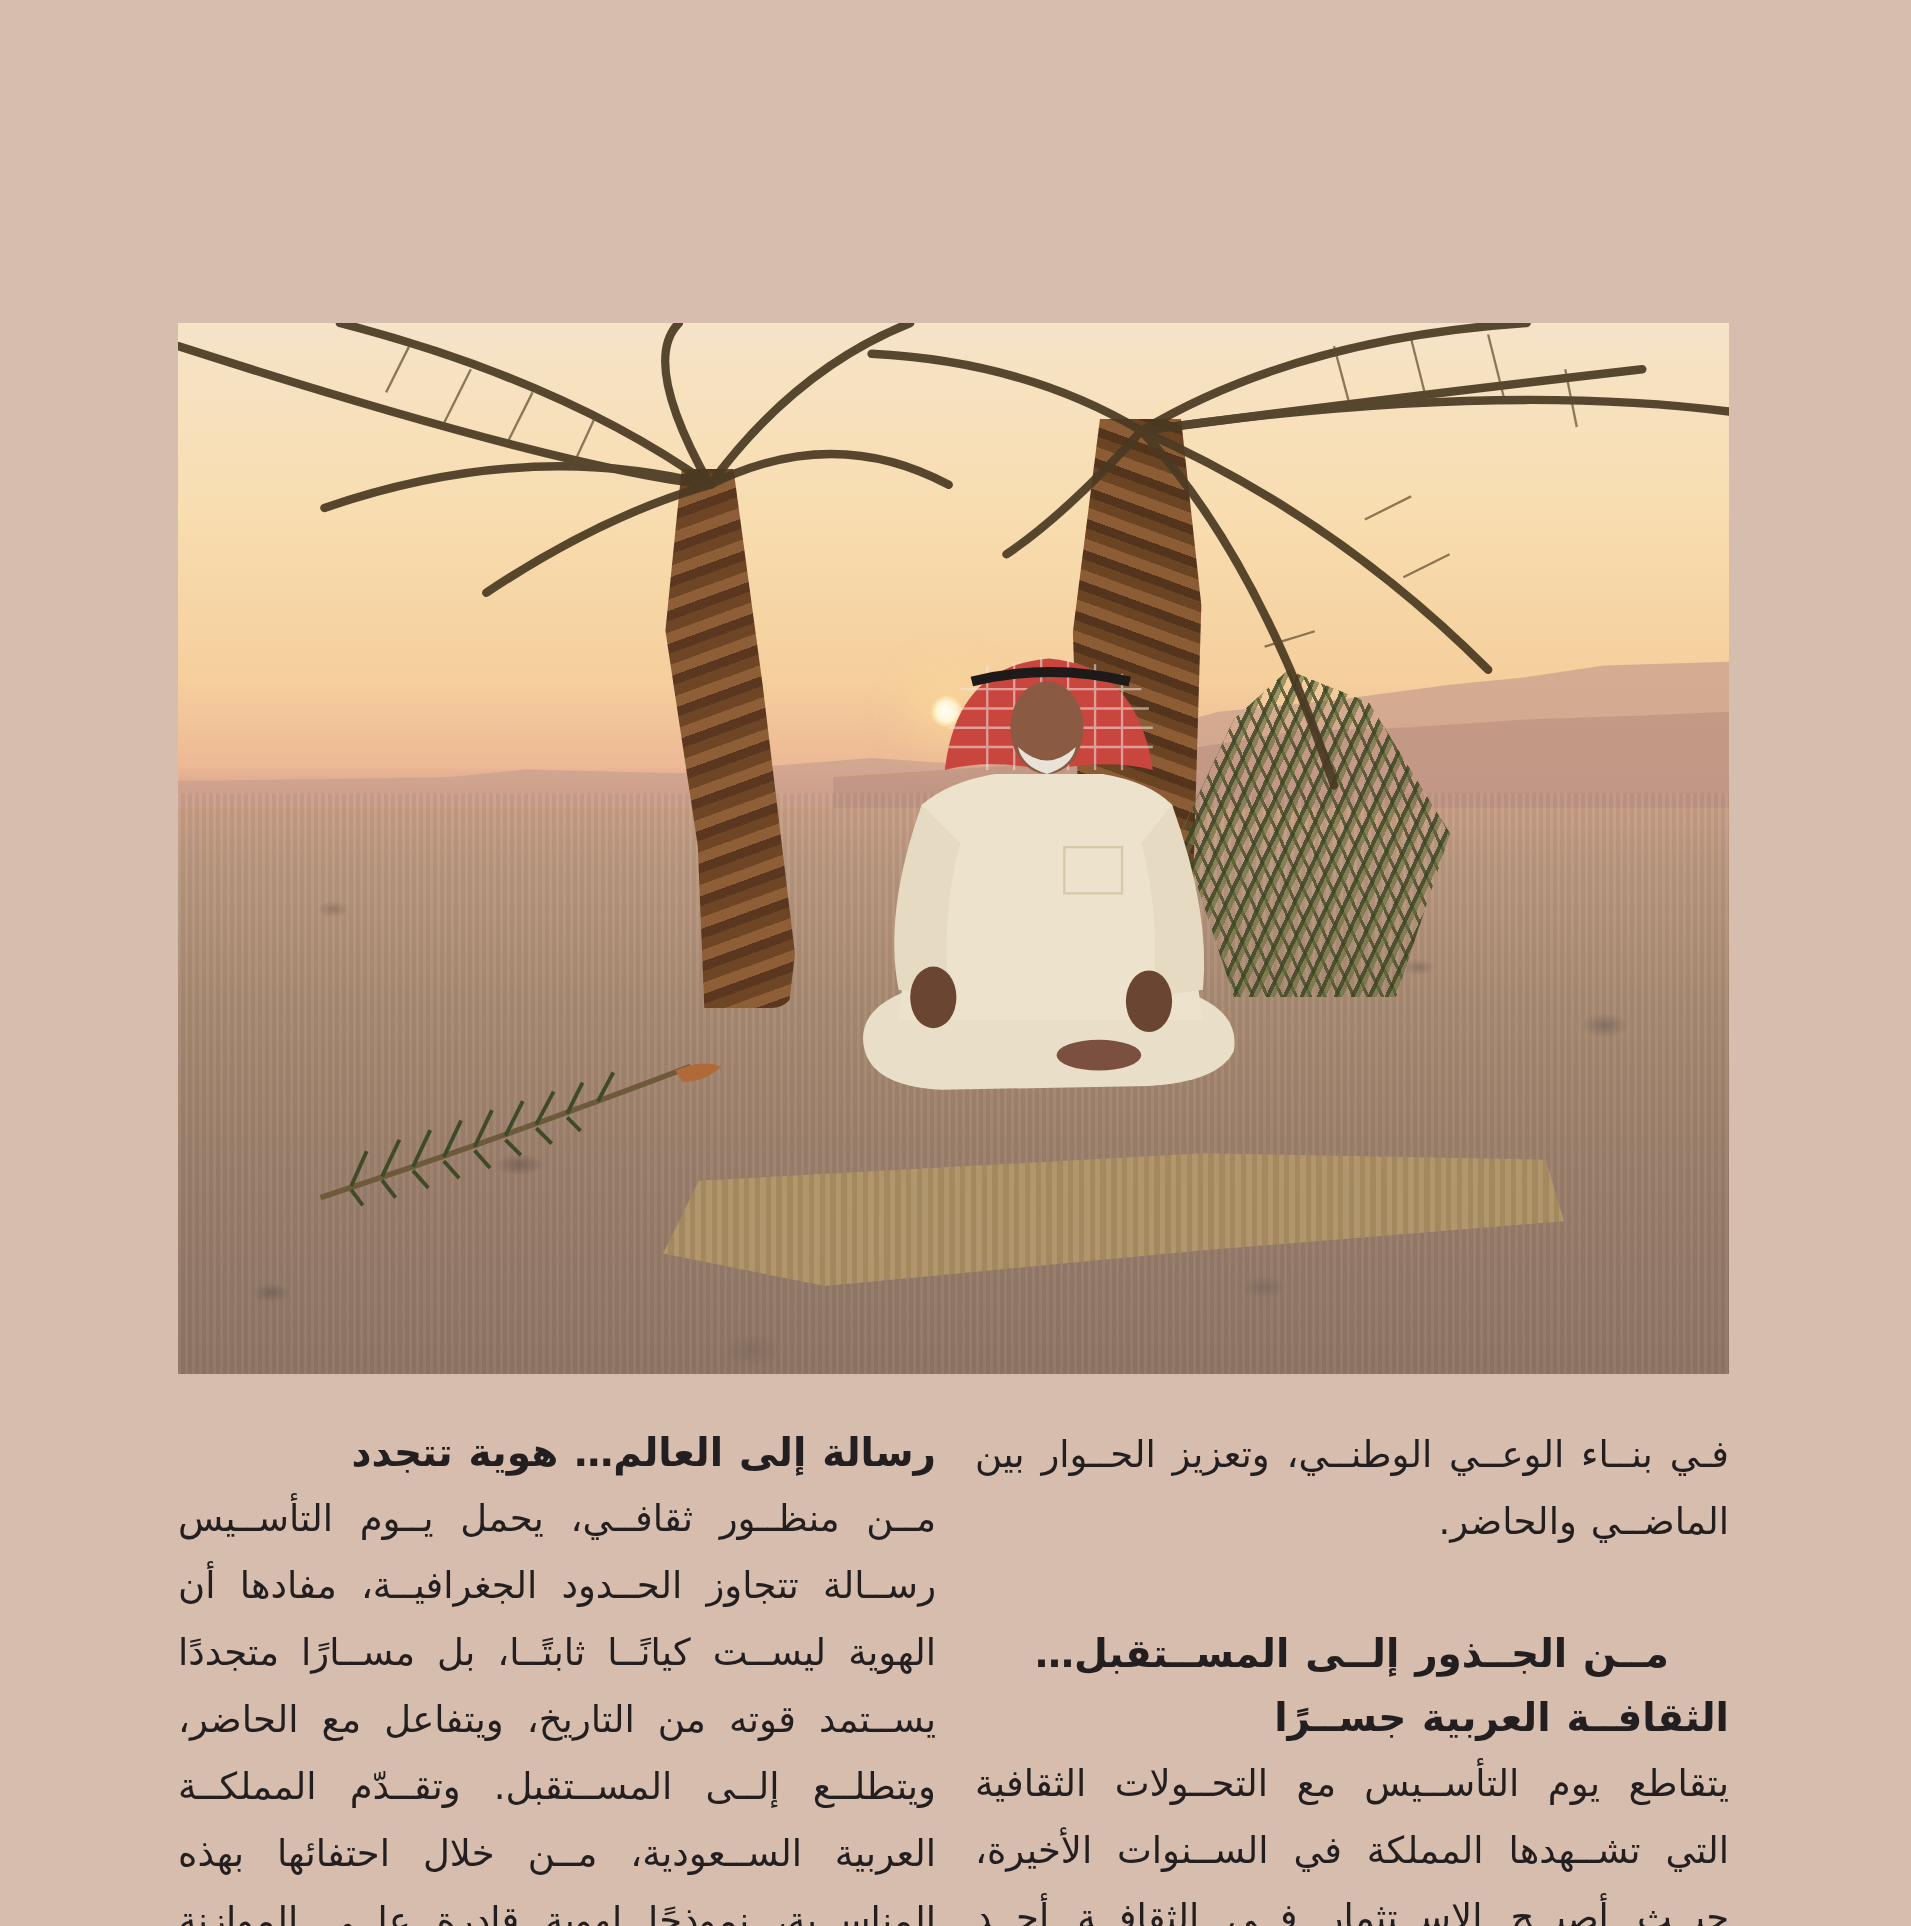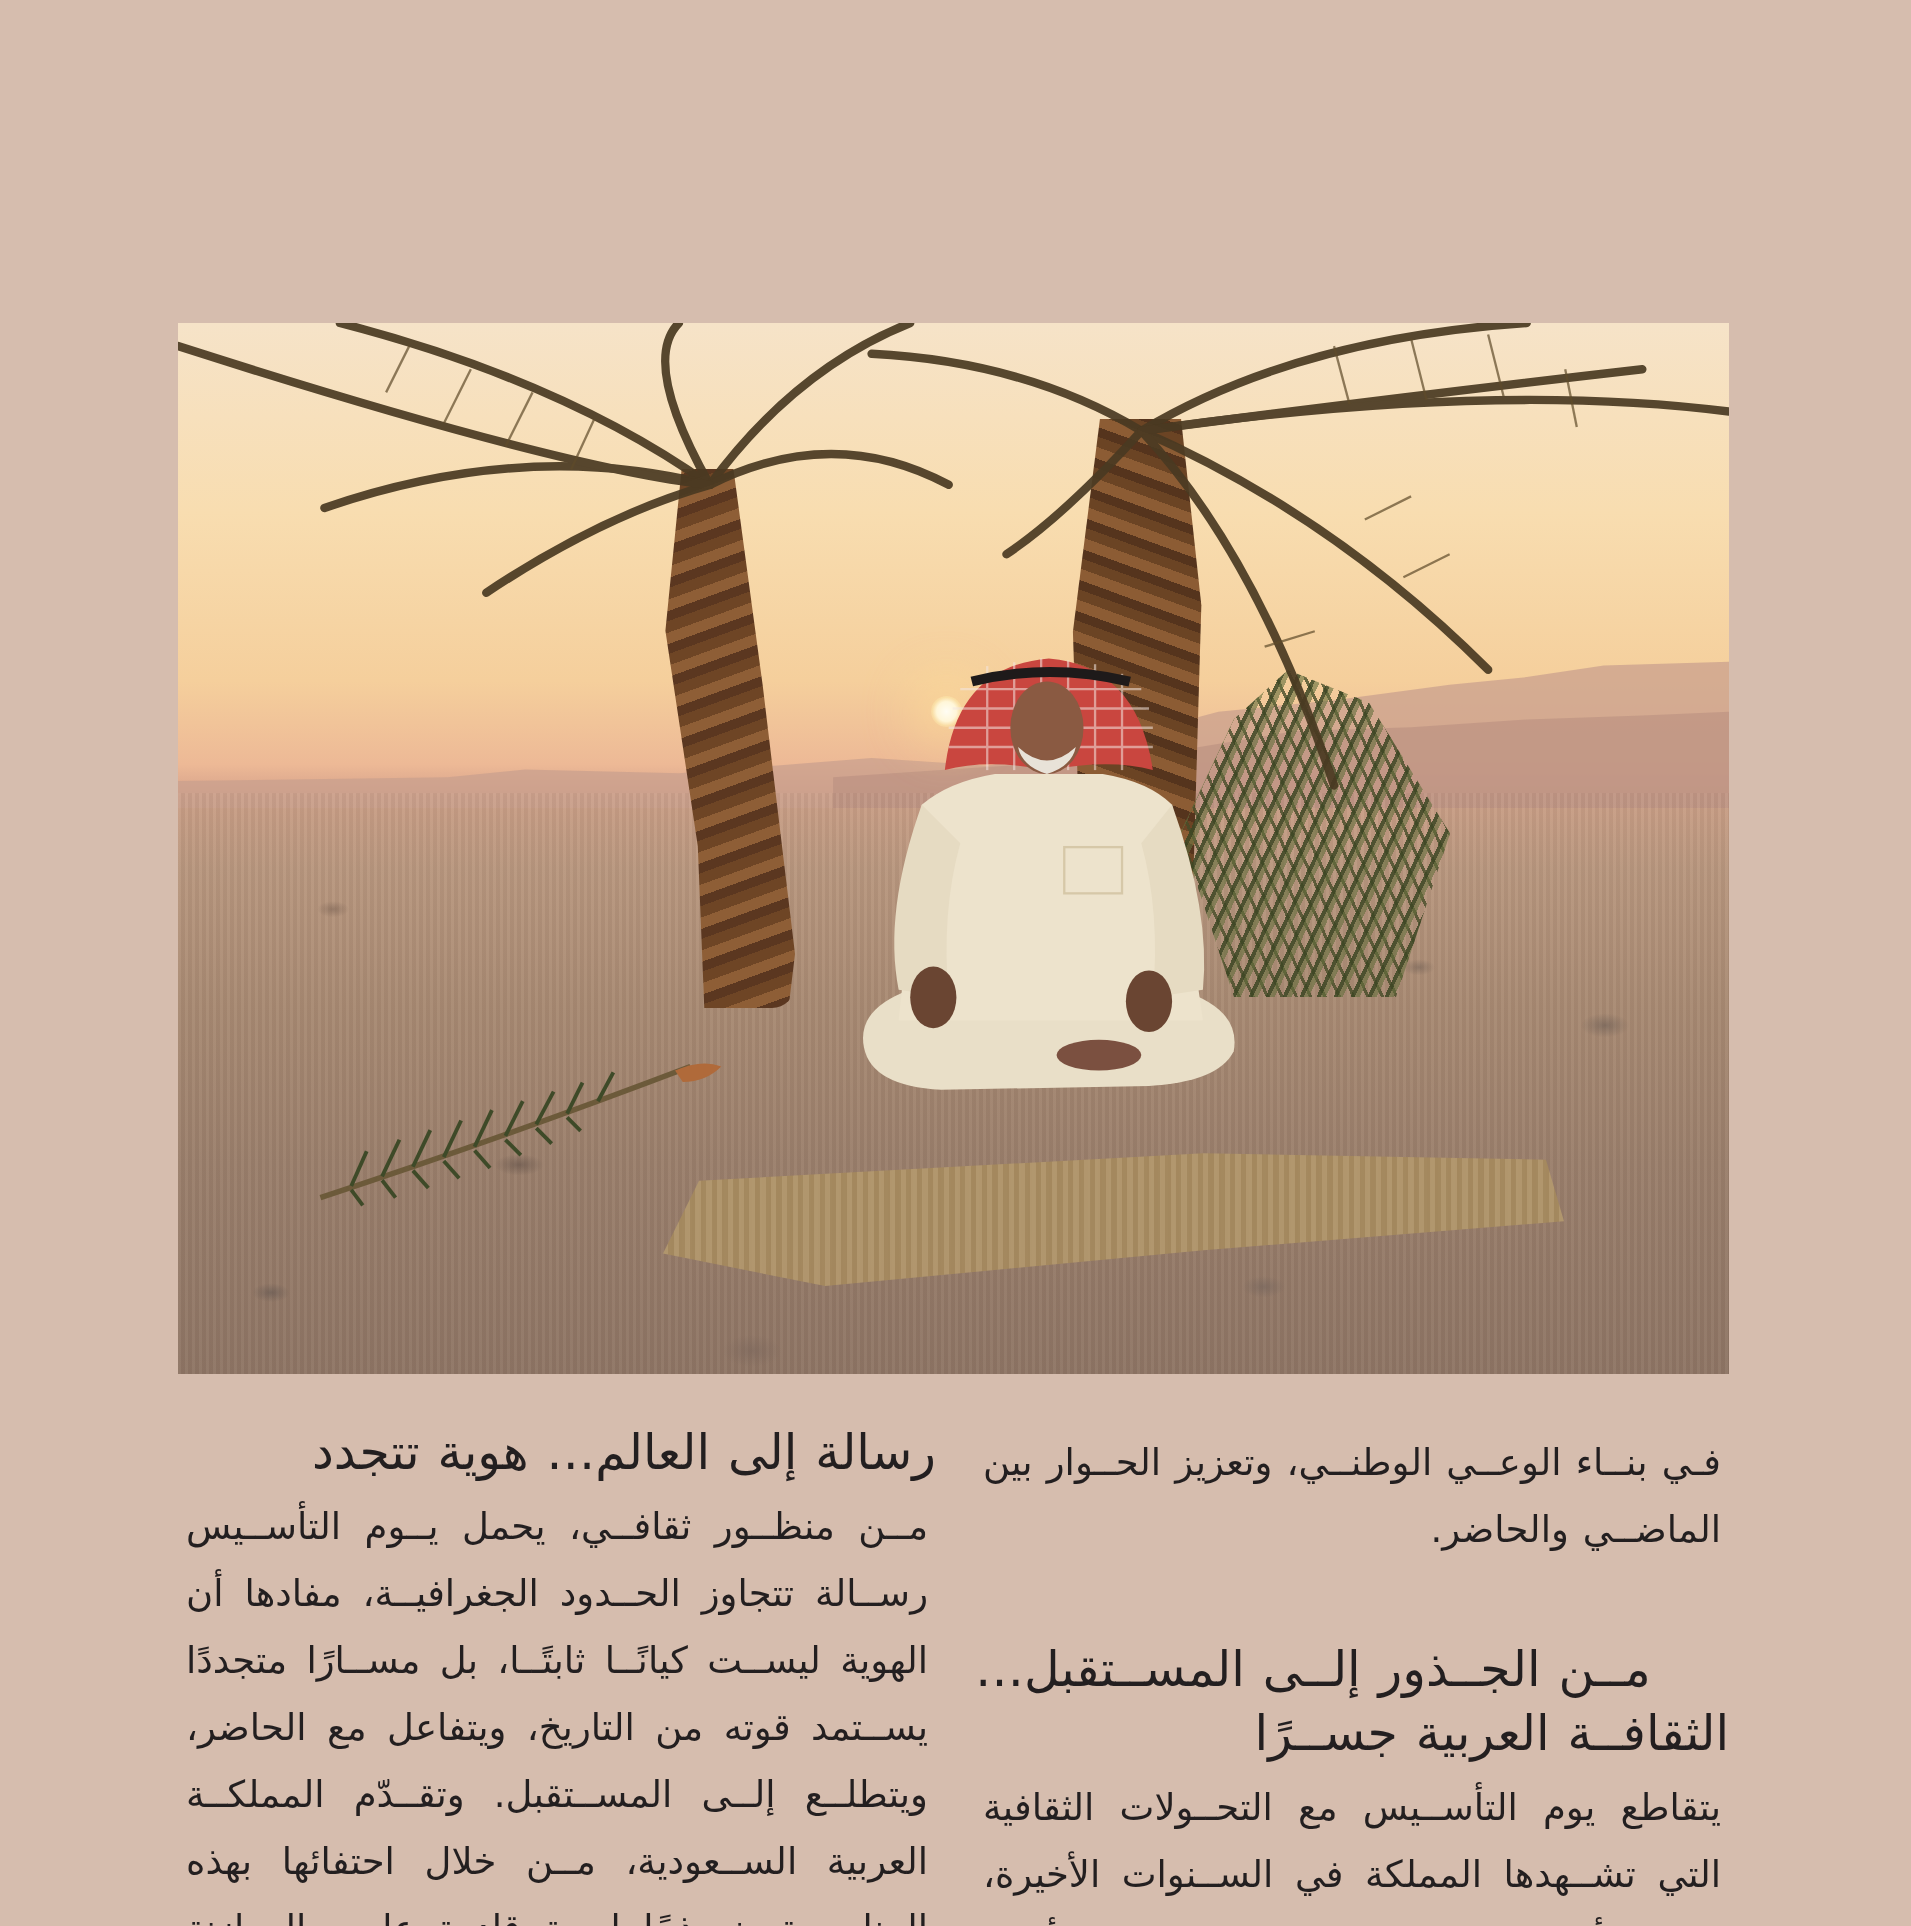--- a/index.html
+++ b/index.html
@@ -150,28 +150,28 @@
     }
     .col-right {
       left: 975px;
       width: 754px;
     }
     .col-left {
       left: 178px;
       width: 758px;
     }
     .col p {
-      margin: 8px;
+      margin: 0;
     }
     .col h2 {
       margin: 0;
-      font-size: 49px;
+      font-size: 39px;
       line-height: 64px;
-      font-weight: normal;
-      text-align: left;
+      font-weight: bold;
+      text-align: center;
       text-align-last: right;
     }
     .spacer-1 { height: 67px; }
   </style>
 </head>
 <body>
 
 <div class="photo">
   <svg class="mountains" viewBox="0 0 4025 400" preserveAspectRatio="none">
     <path d="M0 330 L700 320 L900 300 L1300 310 L1800 270 L2100 290 L2400 230 L2700 150 L3000 120 L3300 80 L3500 60 L3700 30 L4025 20 L4025 400 L0 400 Z" fill="#C9A08E" opacity="0.75"></path>

